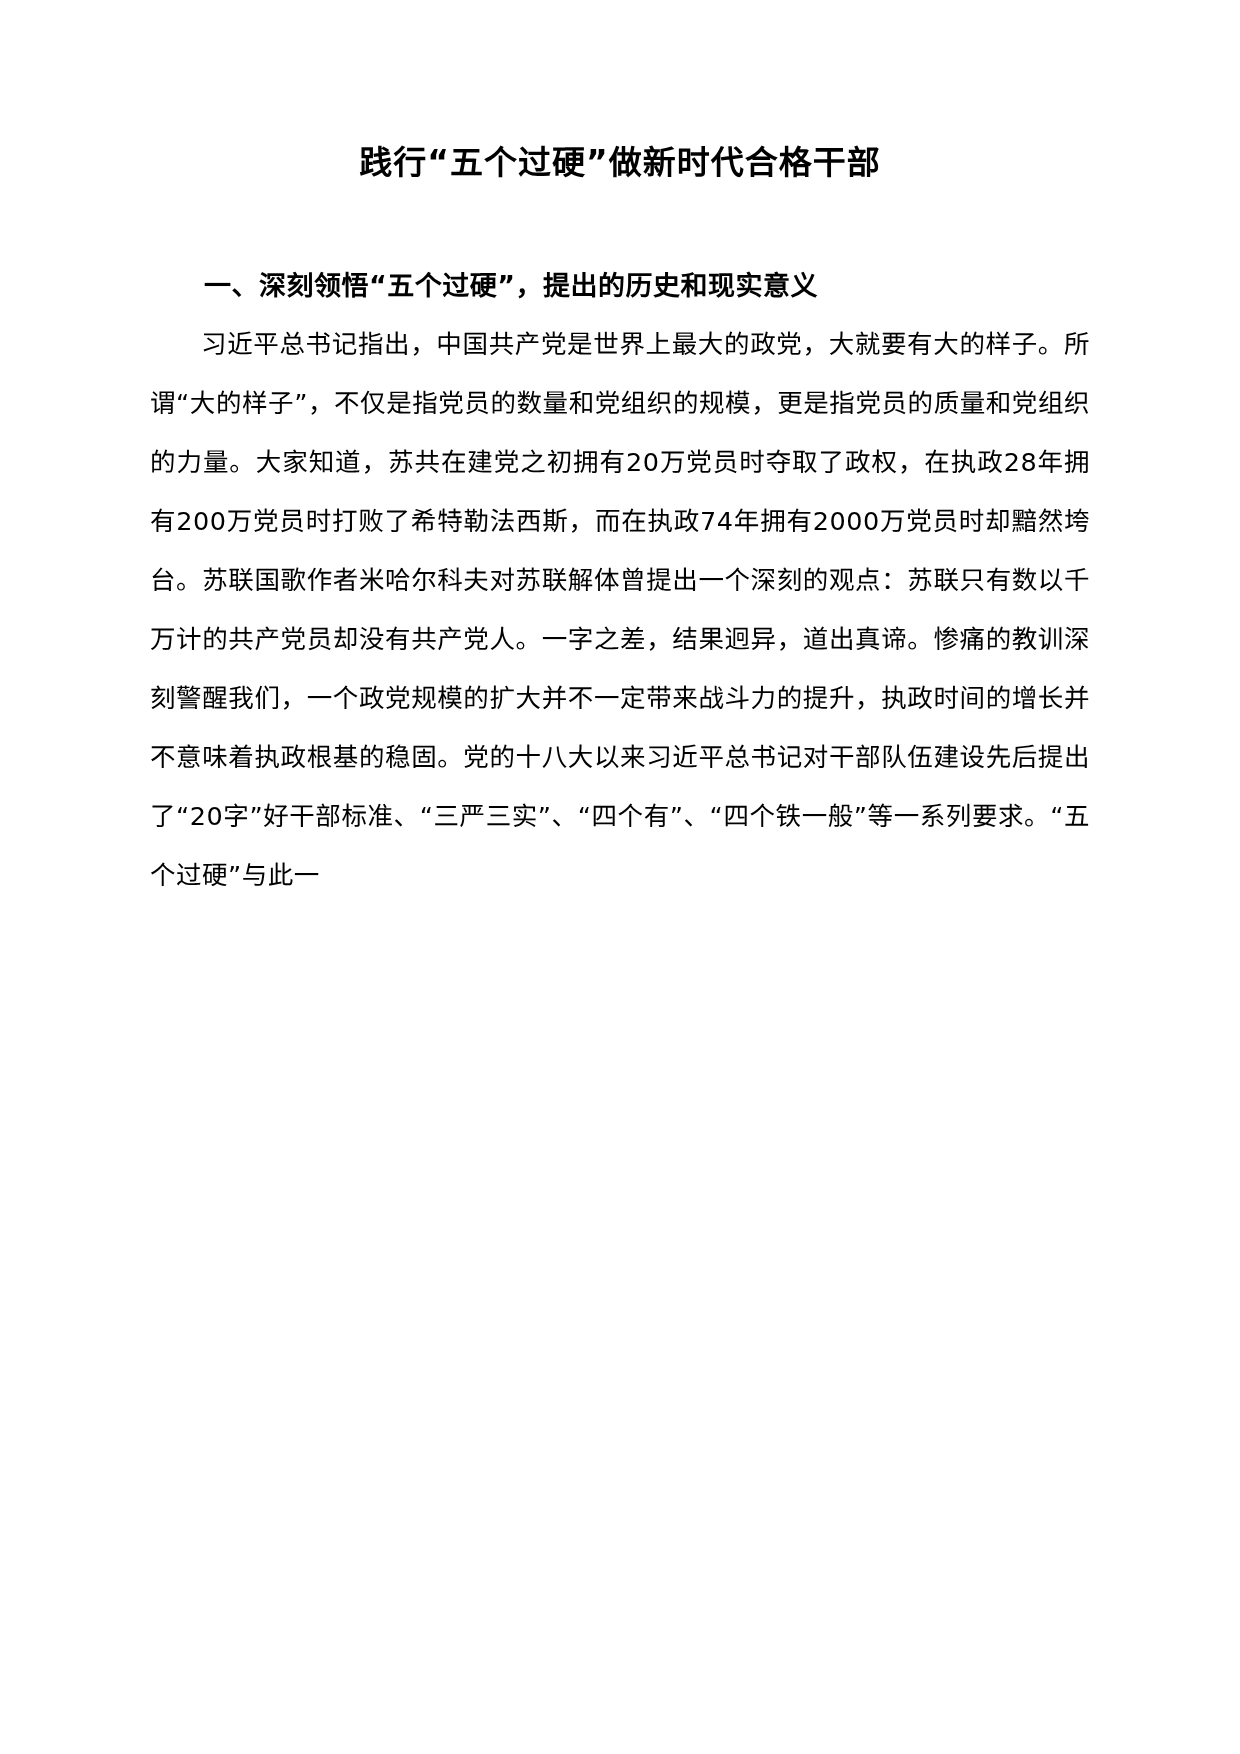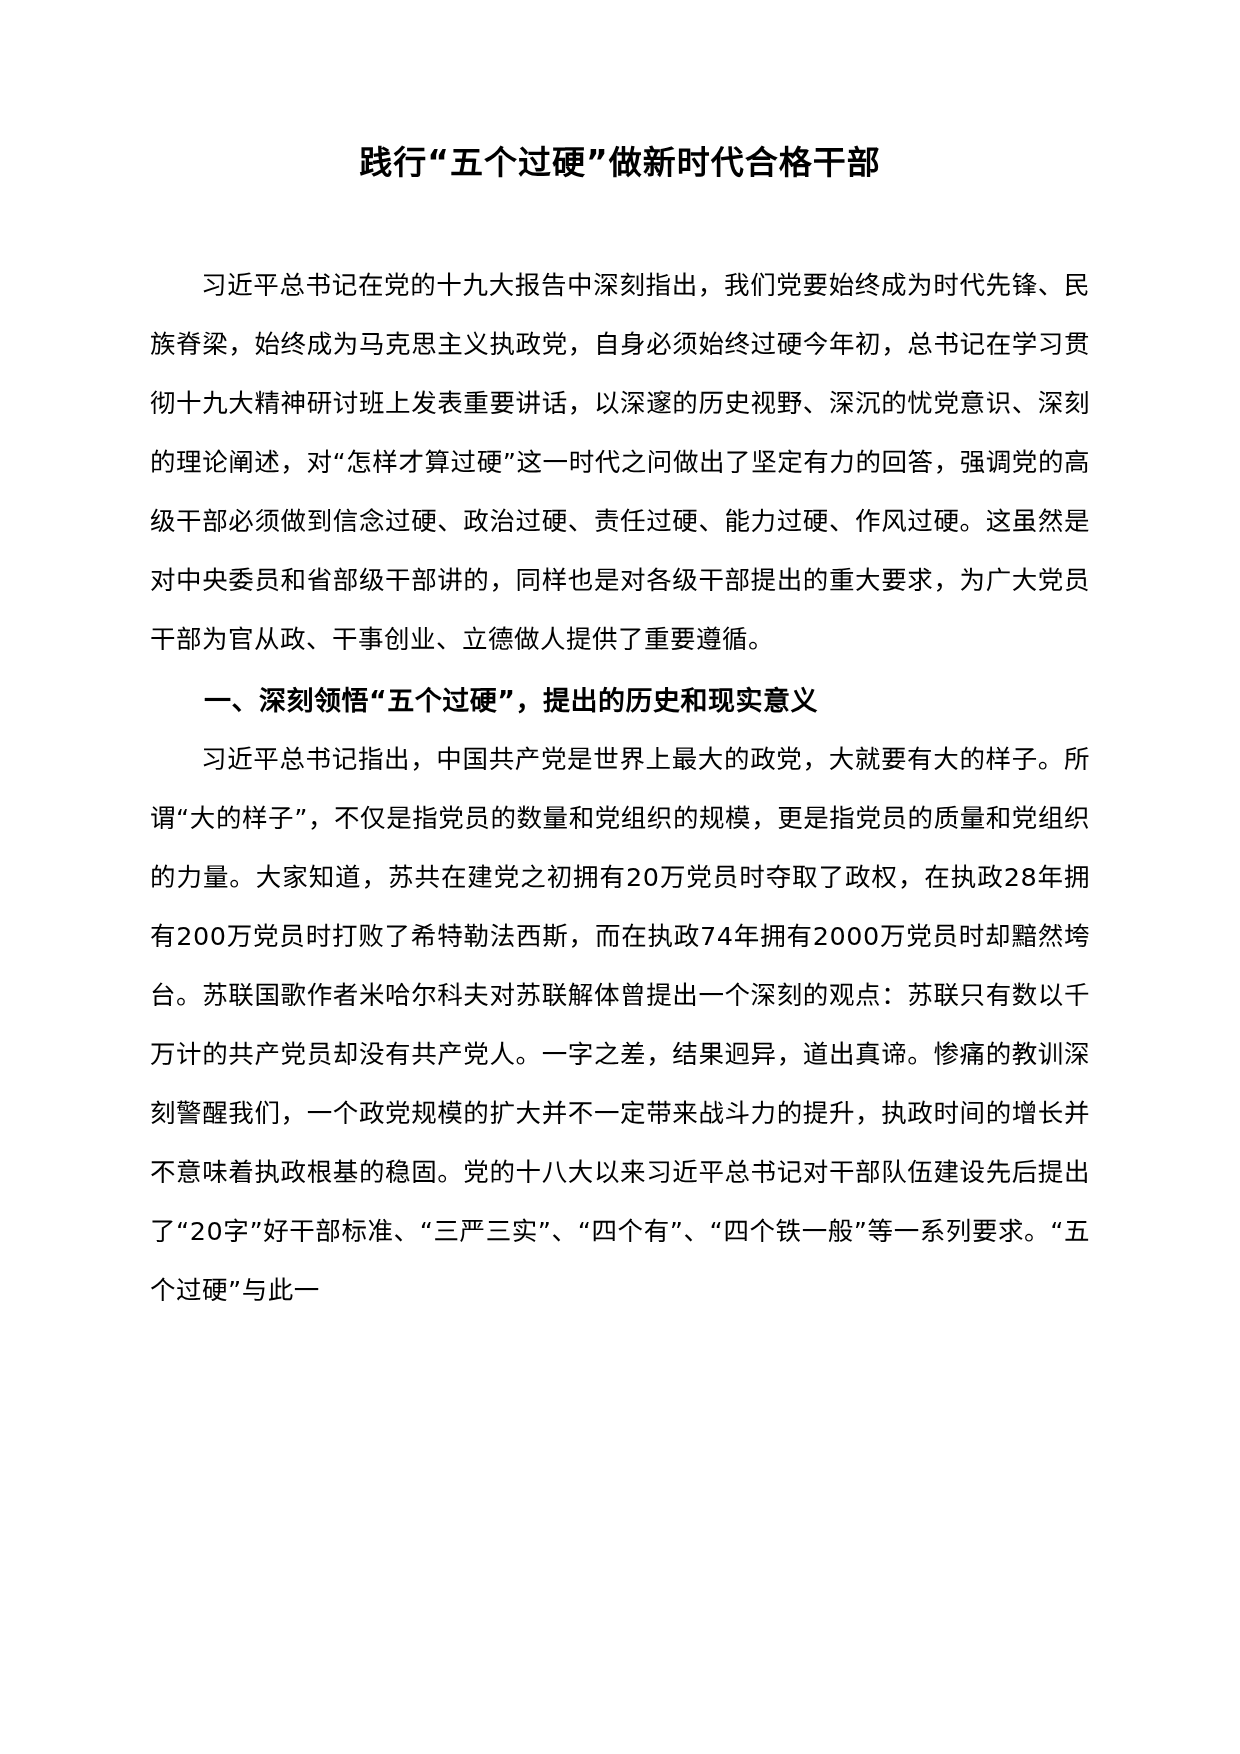--- a/index.html
+++ b/index.html
@@ -44,19 +44,18 @@
     letter-spacing: 0.5px;
   }
 </style>
 </head>
 <body>
 
 <div class="page">
 
   <h1 class="doc-title">践行“五个过硬”做新时代合格干部</h1>
 
-  <p class="body-para">习近平总书记在党的十九大报告中深刻指出，我们党要始终成为时代先锋、民族脊梁，始终成为马克思主义执政党，自身必须始终过硬今年初，总书记在学习贯彻十九大精神研讨班上发表重要讲话，以深邃的历史视野、深沉的忧党意识、深刻的理论阐述，对“怎样才算过硬”这一时代之问做出了坚定有力的回答，强调党的高级干部必须做到信念过硬、政治过硬、责任过硬、能力过硬、作风过硬。这虽然是对中央委员和省部级干部讲的，同样也是对各级干部提出的重大要求，为广大党员干部为官从政、干事创业、立德做人提供了重要遵循。</p>
 
   <h2 class="section-heading">一、深刻领悟“五个过硬”，提出的历史和现实意义</h2>
 
   <p class="body-para">习近平总书记指出，中国共产党是世界上最大的政党，大就要有大的样子。所谓“大的样子”，不仅是指党员的数量和党组织的规模，更是指党员的质量和党组织的力量。大家知道，苏共在建党之初拥有20万党员时夺取了政权，在执政28年拥有200万党员时打败了希特勒法西斯，而在执政74年拥有2000万党员时却黯然垮台。苏联国歌作者米哈尔科夫对苏联解体曾提出一个深刻的观点：苏联只有数以千万计的共产党员却没有共产党人。一字之差，结果迥异，道出真谛。惨痛的教训深刻警醒我们，一个政党规模的扩大并不一定带来战斗力的提升，执政时间的增长并不意味着执政根基的稳固。党的十八大以来习近平总书记对干部队伍建设先后提出了“20字”好干部标准、“三严三实”、“四个有”、“四个铁一般”等一系列要求。“五个过硬”与此一</p>
 
 </div>
 
 </body></html>

